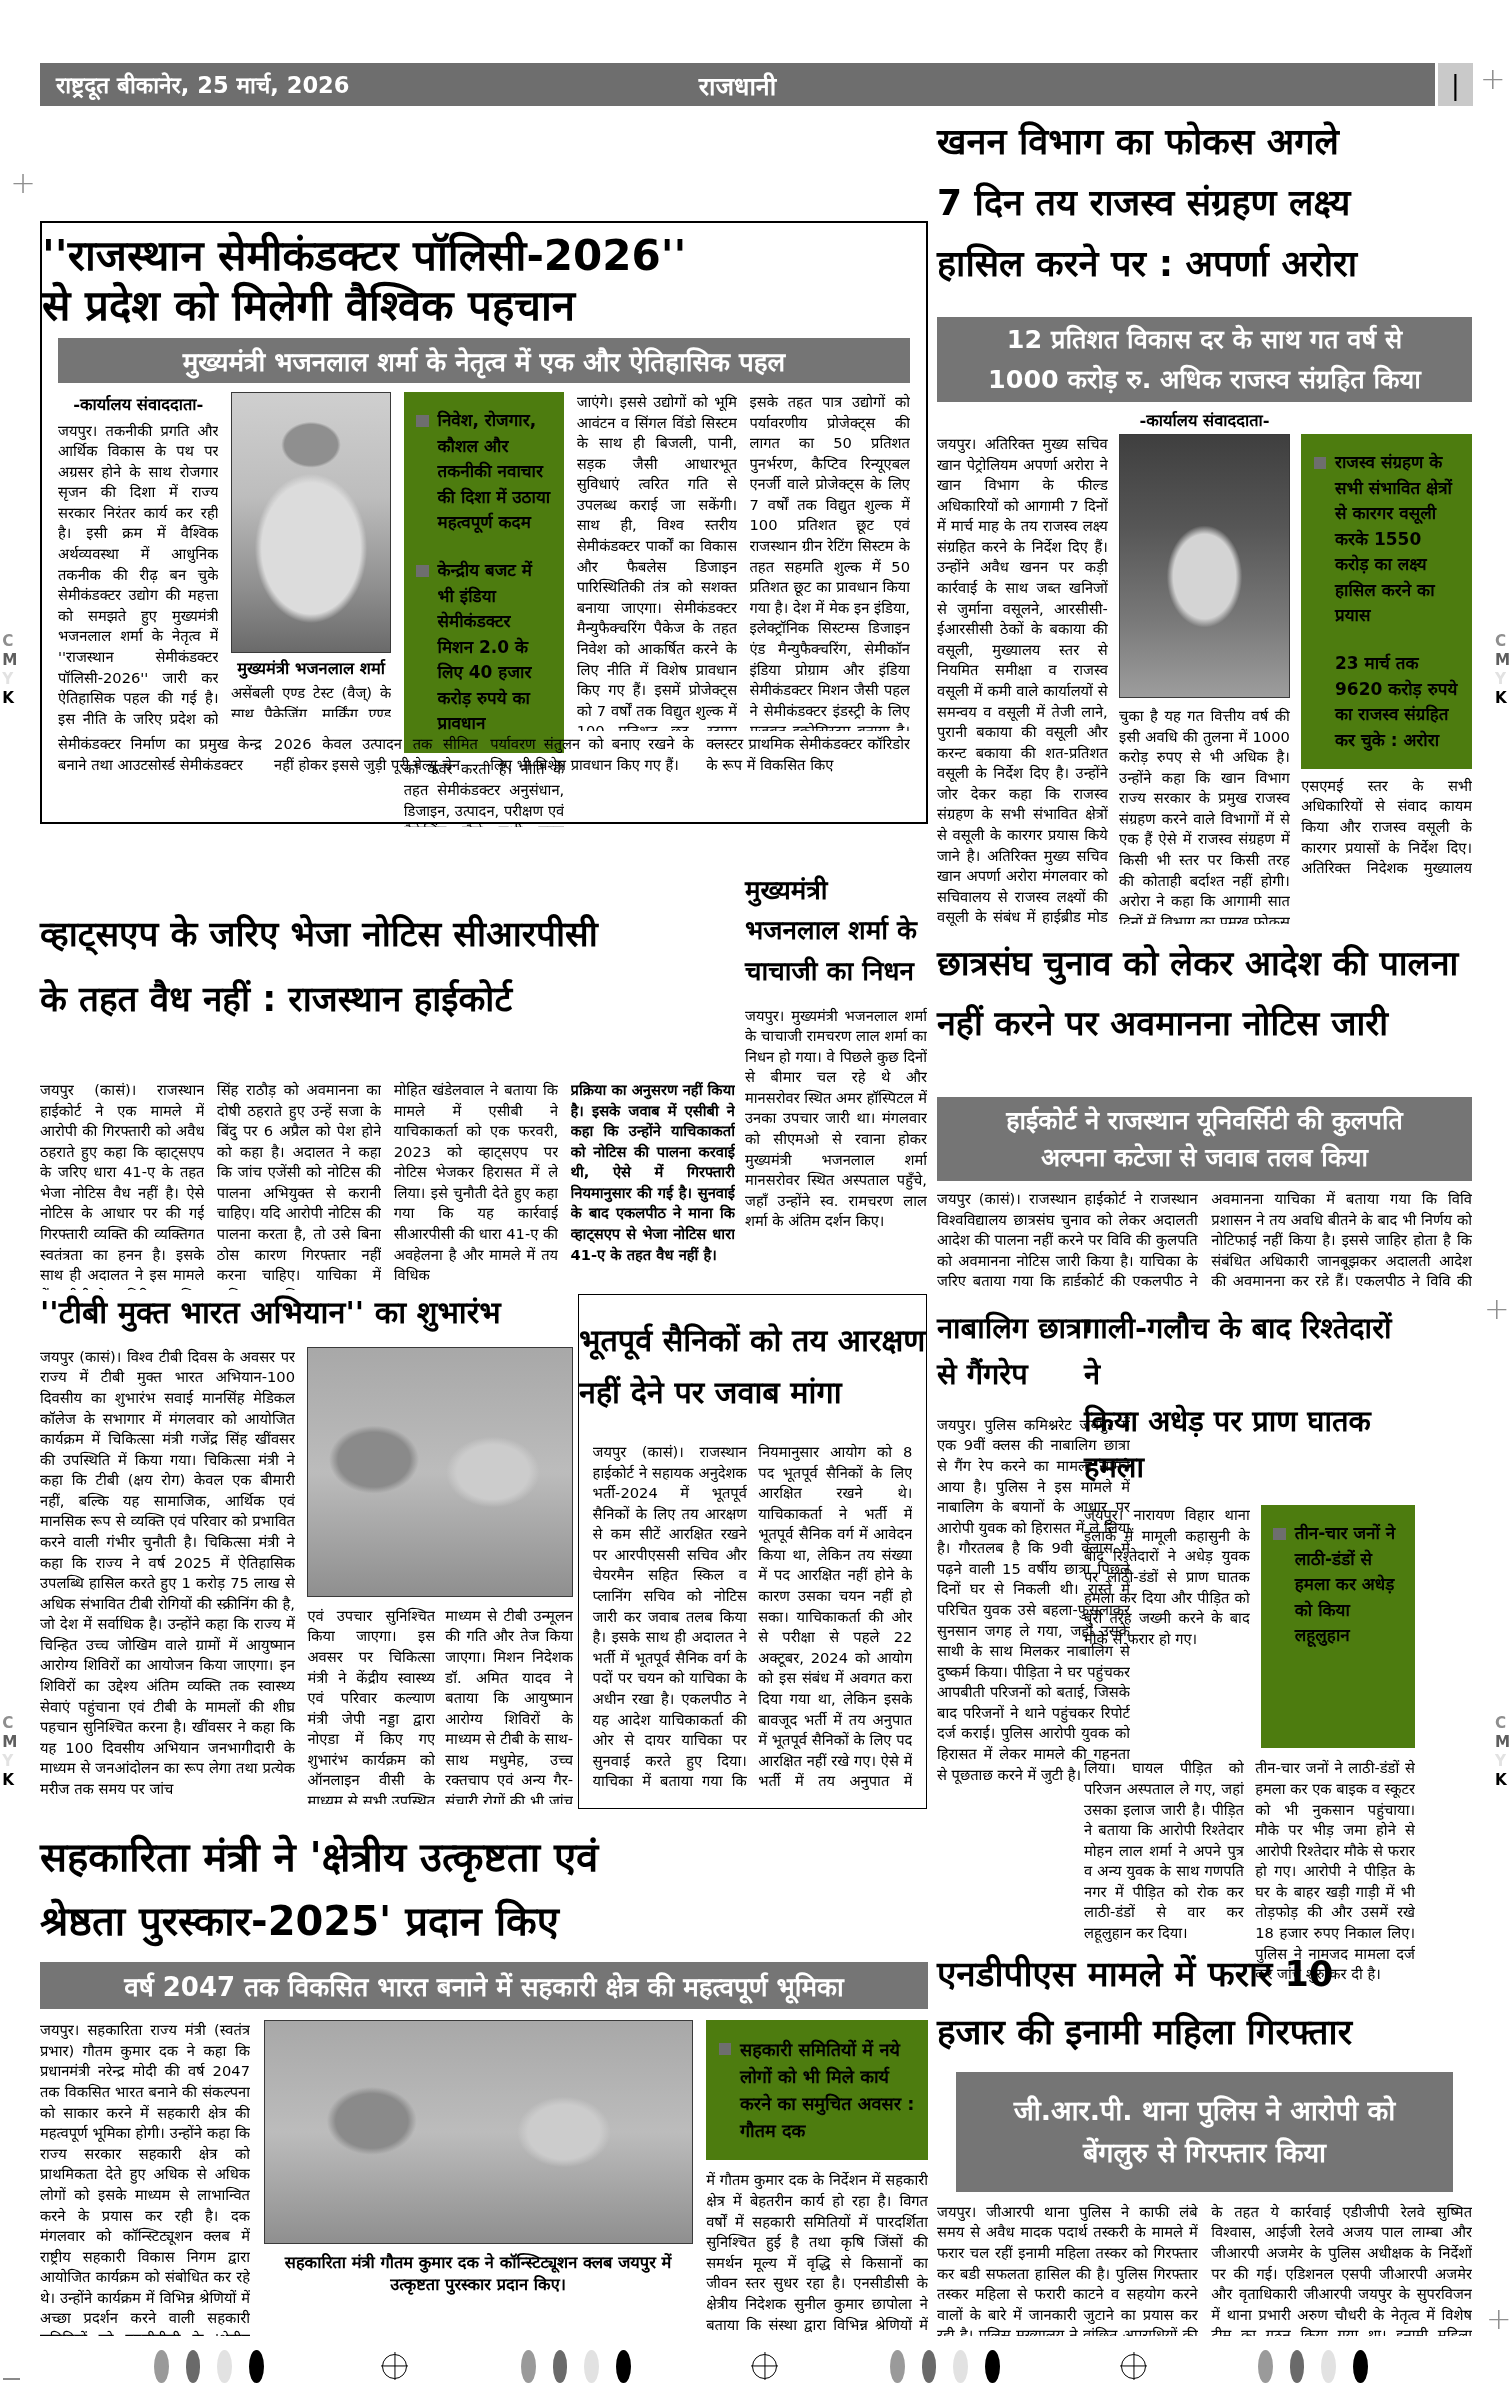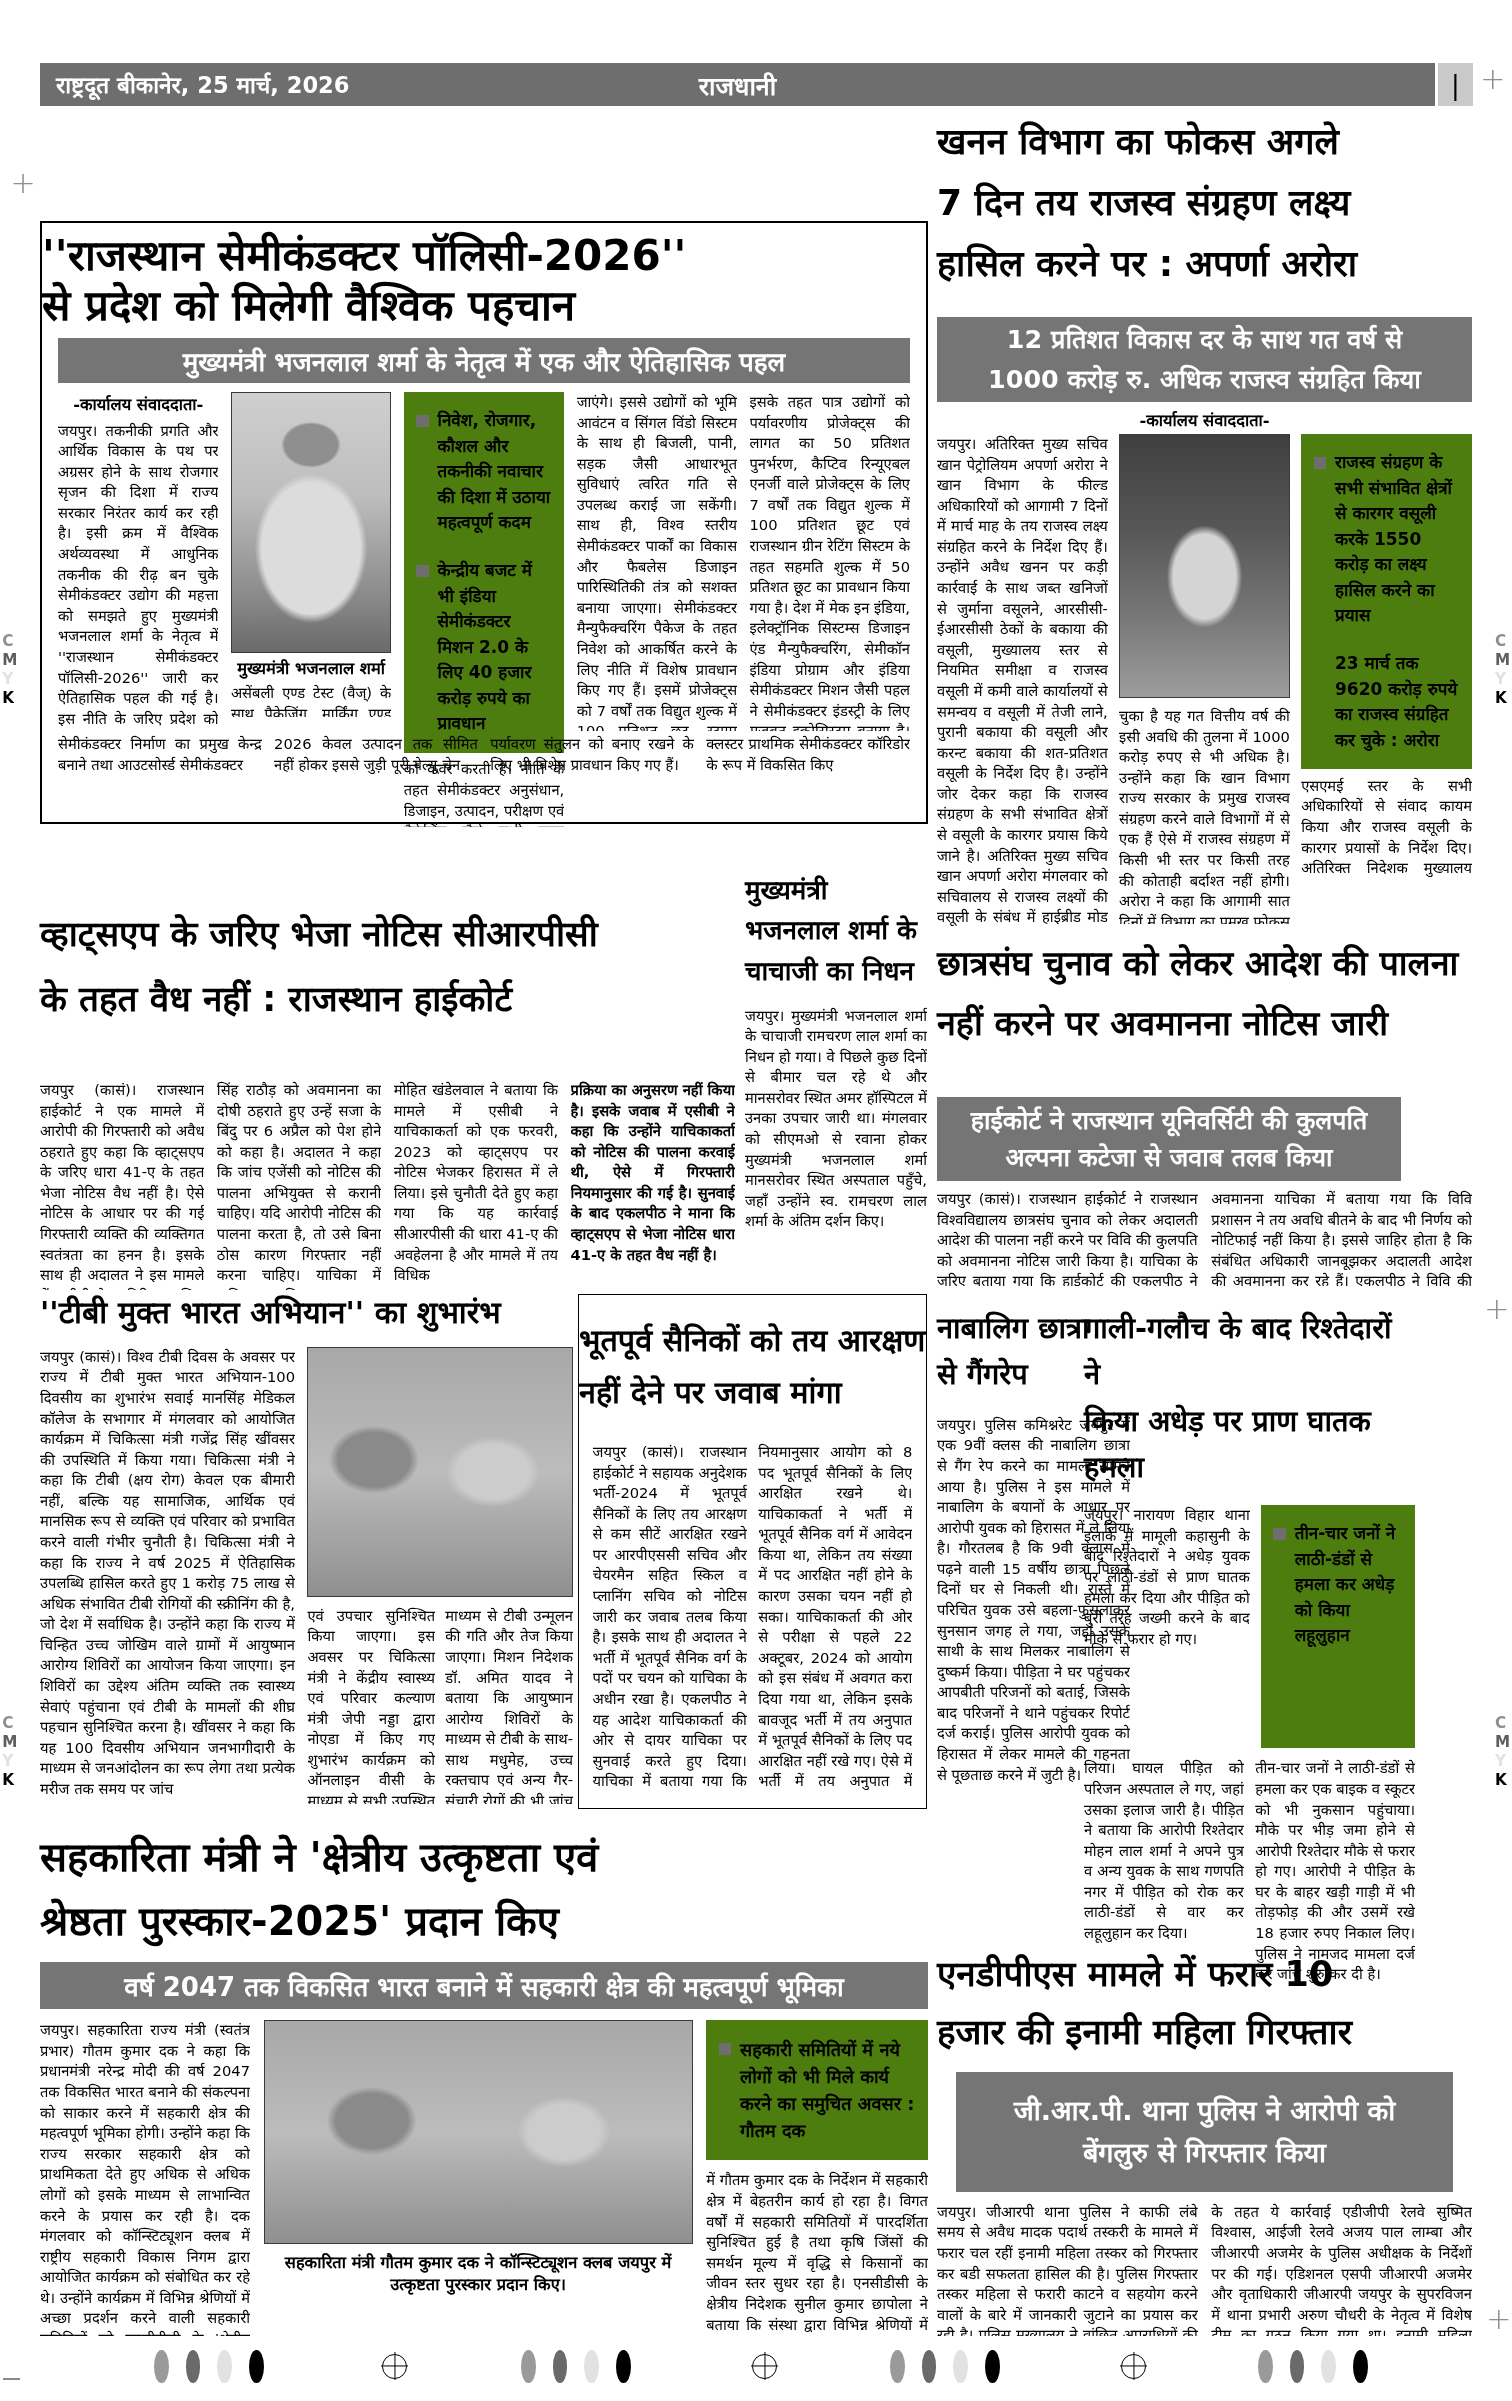--- a/index.html
+++ b/index.html
@@ -46,21 +46,21 @@
   .art-min-headline{position:absolute;left:937px;top:111px;width:535px;font-size:36px;line-height:1.7;}
   .art-min-graybar{position:absolute;left:937px;top:317px;width:535px;height:85px;font-size:25.4px;line-height:1.55;}
   .art-min-byline{position:absolute;left:937px;top:408px;width:535px;}
   .art-min-cols{position:absolute;left:937px;top:434px;width:535px;height:492px;gap:11.3px;}
   .min-photo{height:264px;}
   .art-wa-headline{position:absolute;left:40px;top:902px;width:695px;font-size:35px;line-height:1.85;}
   .art-wa-cols{position:absolute;left:40px;top:1080px;width:695px;height:210px;gap:12.4px;}
   .art-uncle{position:absolute;left:745px;top:870px;width:182px;height:422px;}
   .uncle-headline{font-size:26px;line-height:1.55;margin-bottom:14.7px;}
   .art-su-headline{position:absolute;left:937px;top:934px;width:535px;font-size:34px;line-height:1.75;}
-  .art-su-graybar{position:absolute;left:937px;top:1097px;width:464px;height:84px;font-size:25px;line-height:1.5;}
+  .art-su-graybar{position:absolute;left:937px;top:1097px;width:535px;height:84px;font-size:25px;line-height:1.5;}
   .art-su-cols{position:absolute;left:937px;top:1189px;width:535px;height:97px;gap:13.6px;}
   .art-tb{position:absolute;left:40px;top:1294px;width:533px;height:515px;}
   .tb-headline{font-size:30.5px;line-height:1.25;margin-bottom:14.7px;}
   .tb-content{display:flex;gap:12.4px;height:457px;}
   .tb-c1{width:255px;flex:none;}
   .tb-right{flex:1;display:flex;flex-direction:column;gap:9px;min-width:0;}
   .tb-photo{height:250px;}
   .tb-subcols{display:flex;gap:10.2px;flex:1;min-height:0;}
   .art-exs{position:absolute;left:578px;top:1294px;width:349px;height:515px;border:1.7px solid #000;box-sizing:border-box;}
   .exs-headline{font-size:30.5px;line-height:1.7;margin-top:20.3px;}

